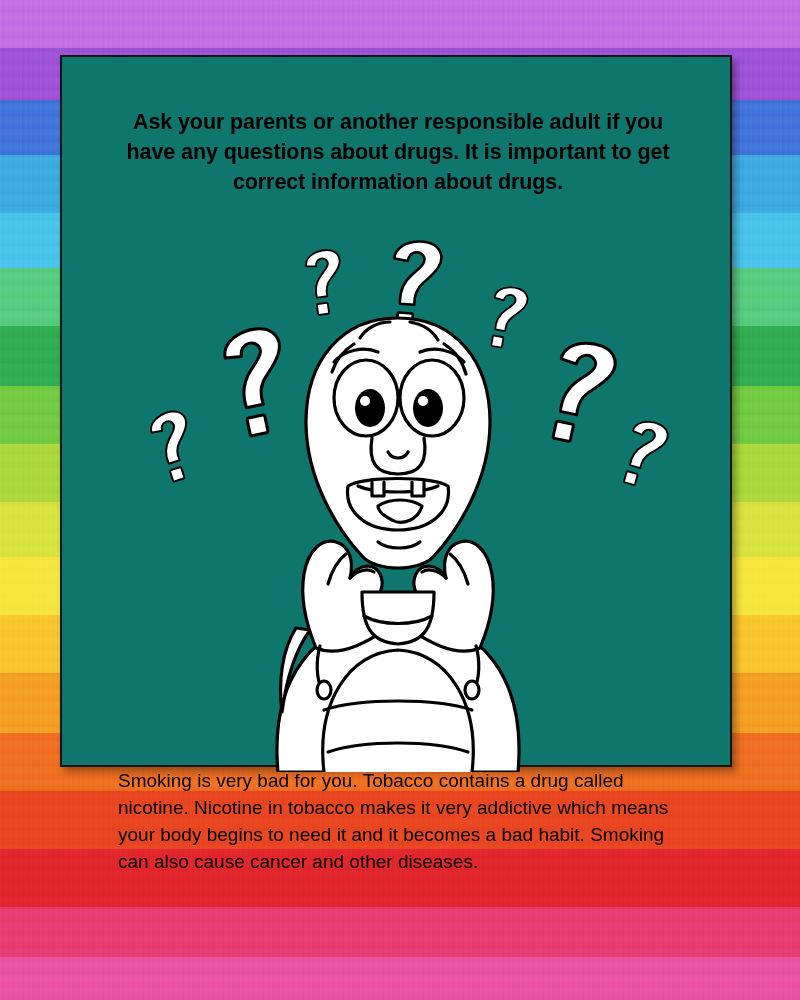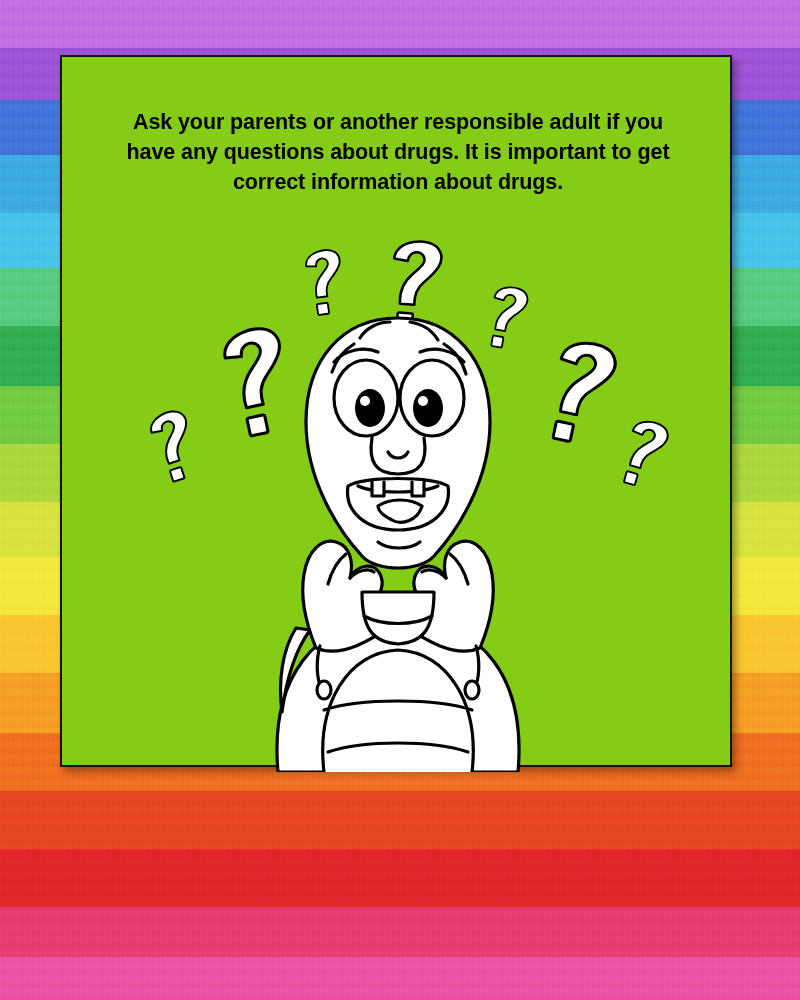--- a/index.html
+++ b/index.html
@@ -50,21 +50,21 @@
     mix-blend-mode: overlay;
   }
 
   
   #sheet {
     position: absolute;
     left: 60px;
     top: 55px;
     width: 672px;
     height: 712px;
-    background: #84cc16;
+    background: #0f766e;
     border: 2px solid #141414;
     box-sizing: border-box;
     box-shadow: 4px 5px 7px rgba(0,0,0,0.35);
   }
 
   #heading {
     position: absolute;
     left: 46px;
     top: 50px;
     width: 580px;
@@ -233,14 +233,15 @@
             <path d="M302,270 L302,284 L314,284 L314,270" fill="#ffffff"></path>
 
             <path d="M268,294 C280,286 300,286 312,294 C308,308 292,314 282,308 C274,304 268,300 268,294 Z"></path>
 
             <path d="M268,330 C278,338 300,338 310,330" fill="none"></path>
           </g>
         </g>
       </svg>
     </div>
 
+    <div id="body-text">Smoking is very bad for you. Tobacco contains a drug called nicotine. Nicotine in tobacco makes it very addictive which means your body begins to need it and it becomes a bad habit. Smoking can also cause cancer and other diseases.</div>
   </div>
 </div>
 
 </body></html>

